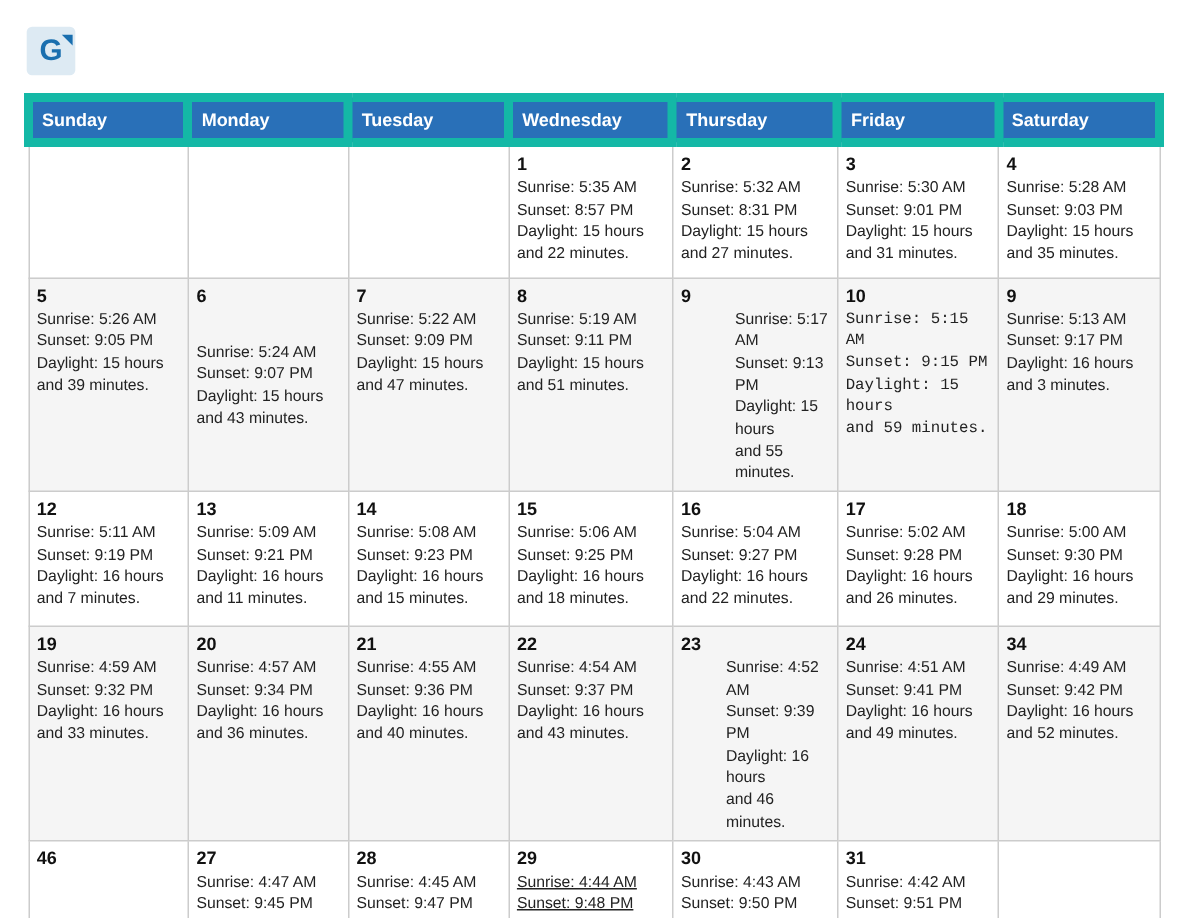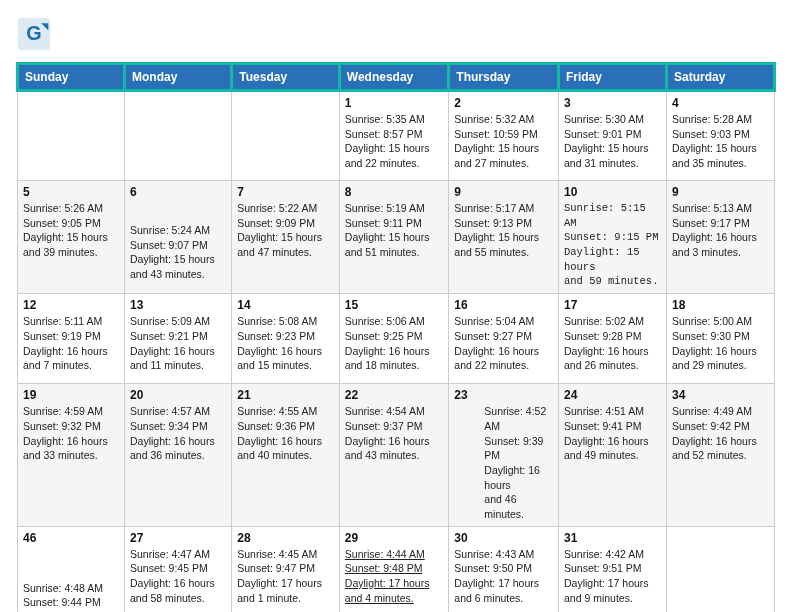--- a/index.html
+++ b/index.html
@@ -63,21 +63,21 @@
       border-collapse: collapse;
       font-size: 11px;
     }
     .calendar th {
       background: #2970b8;
       color: #fff;
       text-align: left;
       padding: 5px 6px;
       font-size: 12px;
       font-weight: bold;
-      border: 3px solid #14b8a6;
+      border: 6px solid #14b8a6;
     }
     .calendar td {
       border: 1px solid #ccc;
       vertical-align: top;
       padding: 4px 5px;
       width: 113px;
       height: 90px;
       background: #fff;
     }
     .calendar tr:nth-child(even) td {
@@ -140,21 +140,21 @@
           <td>
             <div class="day-num">1</div>
             <div class="day-info" style="white-space: pre-line;">Sunrise: 5:35 AM
 Sunset: 8:57 PM
 Daylight: 15 hours
 and 22 minutes.</div>
           </td>
           <td>
             <div class="day-num">2</div>
             <div class="day-info" style="white-space: pre-line;">Sunrise: 5:32 AM
-Sunset: 10:59 PM
+Sunset: 8:31 PM
 Daylight: 15 hours
 and 27 minutes.</div>
           </td>
           <td>
             <div class="day-num">3</div>
             <div class="day-info" style="white-space: pre-line;">Sunrise: 5:30 AM
 Sunset: 9:01 PM
 Daylight: 15 hours
 and 31 minutes.</div>
           </td>
@@ -190,21 +190,21 @@
           </td>
           <td>
             <div class="day-num">8</div>
             <div class="day-info" style="white-space: pre-line;">Sunrise: 5:19 AM
 Sunset: 9:11 PM
 Daylight: 15 hours
 and 51 minutes.</div>
           </td>
           <td>
             <div class="day-num">9</div>
-            <div class="day-info" style="white-space: pre-line;">Sunrise: 5:17 AM
+            <div class="day-info" style="white-space: pre-line; margin-left: 36px;">Sunrise: 5:17 AM
 Sunset: 9:13 PM
 Daylight: 15 hours
 and 55 minutes.</div>
           </td>
           <td>
             <div class="day-num">10</div>
             <div class="day-info" style="white-space: pre-line; font-family: Liberation Mono, monospace;">Sunrise: 5:15 AM
 Sunset: 9:15 PM
 Daylight: 15 hours
 and 59 minutes.</div>

